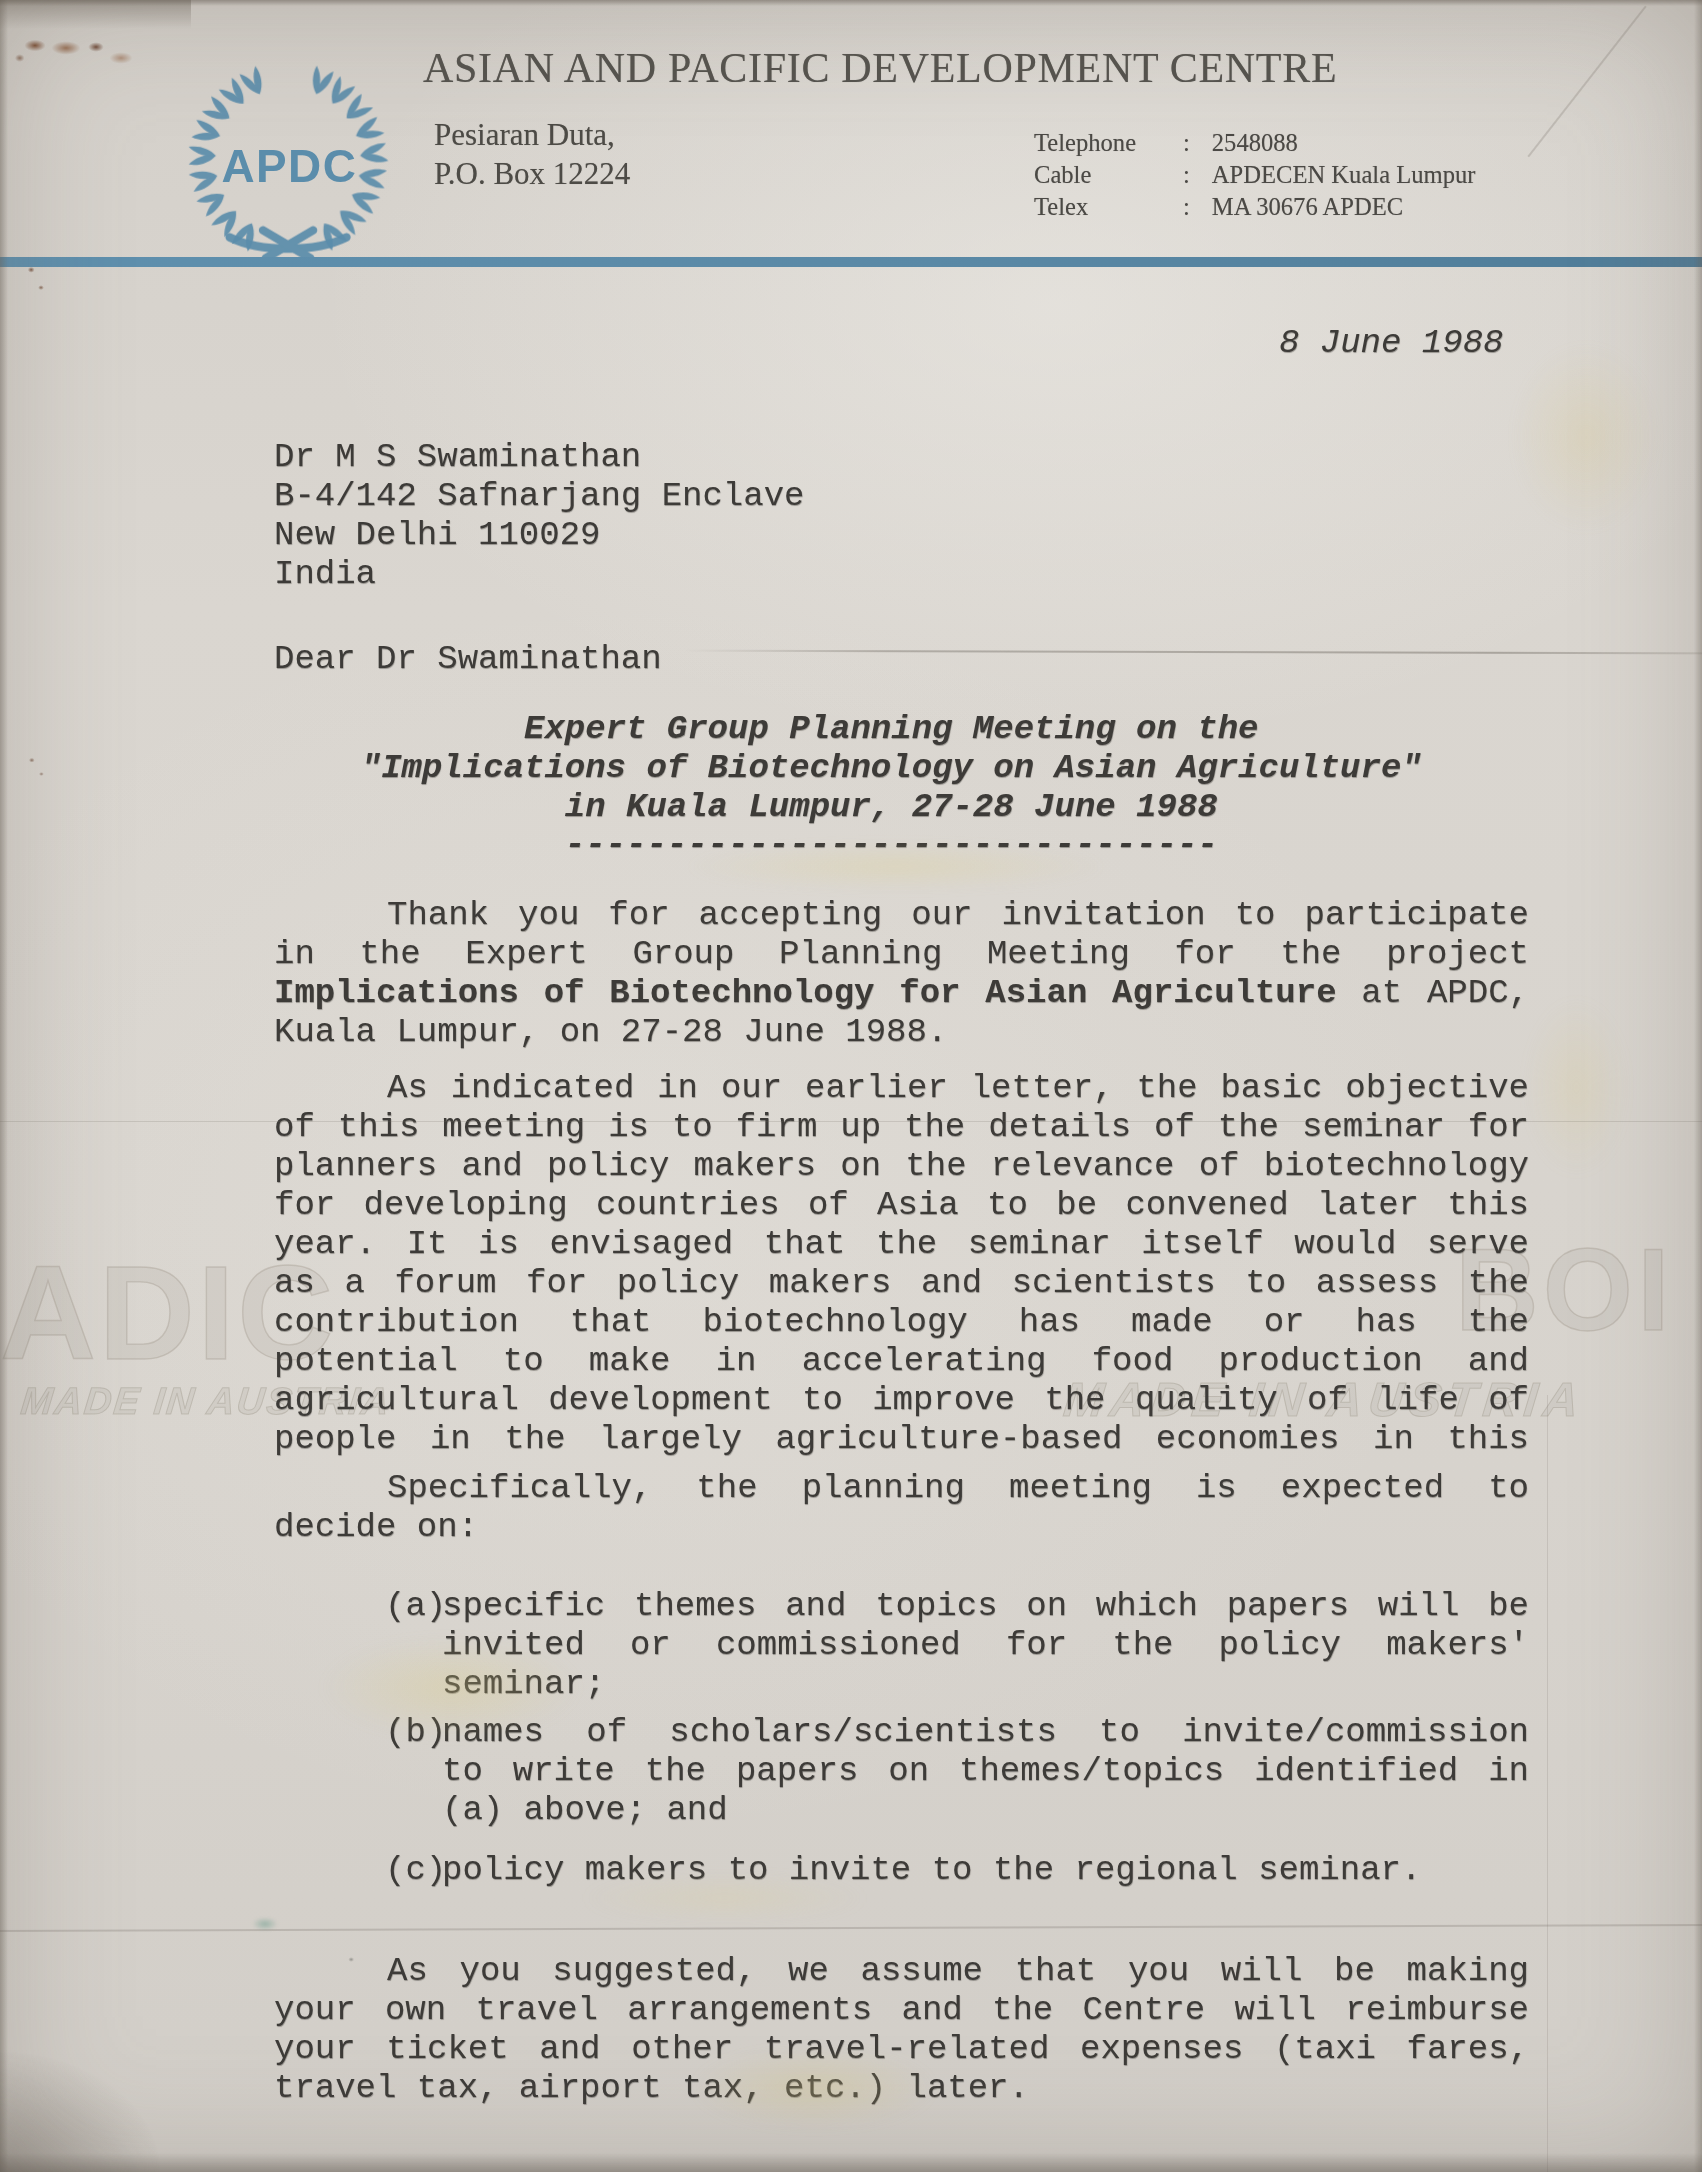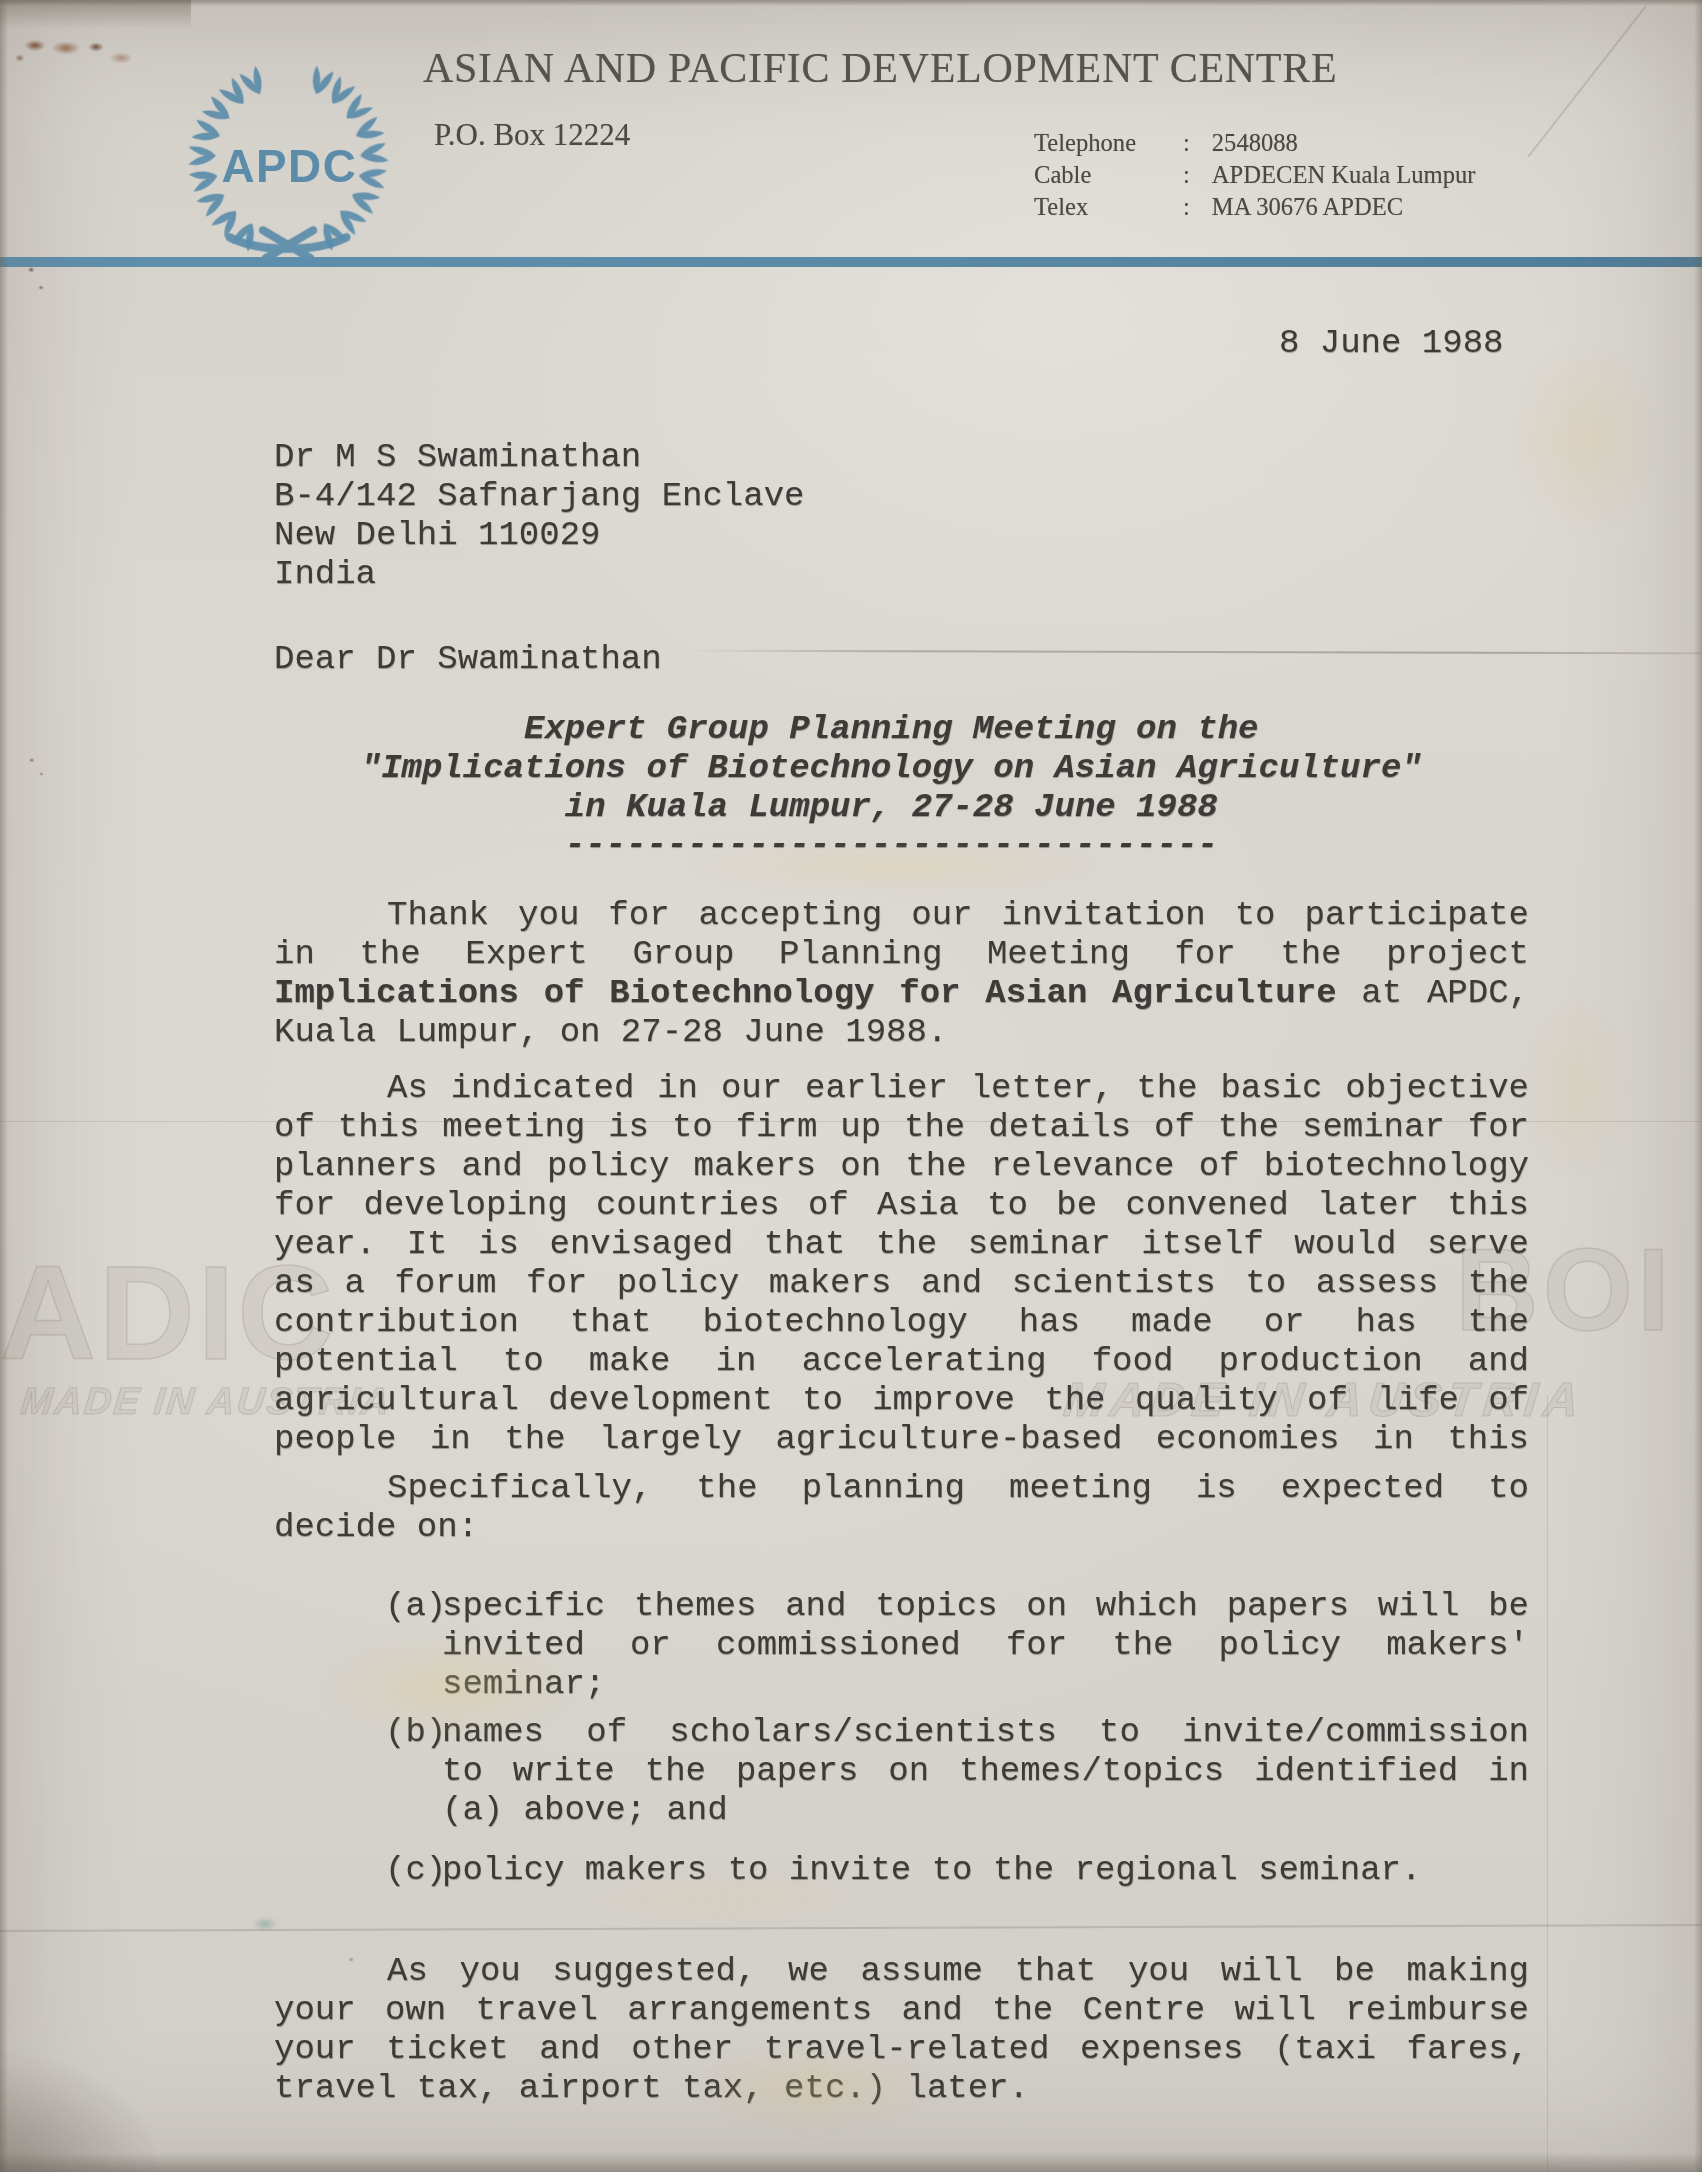--- a/index.html
+++ b/index.html
@@ -71,21 +71,21 @@
     text-shadow:0 0 0.7px rgba(77,75,70,.45);}
   .org-contacts{position:absolute;left:1034px;top:131px;display:grid;grid-template-columns:145px 24.6px auto;
     column-gap:4.1px;row-gap:7.5px;font-family:"Liberation Serif","DejaVu Serif",serif;font-size:24.6px;line-height:24.6px;
     color:#4b4945;text-shadow:0 0 0.7px rgba(75,73,69,.45);}
   .blue-rule{position:absolute;left:0;top:257px;width:1703px;height:10.3px;
     background:linear-gradient(90deg,#5f90ae 0%,#5a89a6 55%,#4f7c98 100%);}
   .logo{position:absolute;left:161px;top:55px;width:254px;height:217px;}
   
   .letter-body{position:absolute;left:274px;top:0;width:1255px;height:100%;color:#3d3b38;
     font-size:34px;line-height:39px;text-shadow:0.4px 0.5px 0.7px rgba(61,59,55,.42);}
-  .date{position:absolute;left:1005px;top:324px;white-space:nowrap;}
+  .date{position:absolute;left:1005px;top:324px;white-space:nowrap;font-style:italic;}
   .recipient{position:absolute;left:0;top:438px;}
   .salutation{position:absolute;left:0;top:640px;}
   .subject{position:absolute;left:0;top:710px;width:100%;text-align:center;font-weight:bold;padding-right:20.5px;box-sizing:border-box;font-style:italic;}
   .subject .dash-row{margin-top:1.4px;line-height:34px;}
   #body-blocks{position:absolute;left:0;top:879px;width:100%;}
   .tl{text-align:justify;text-align-last:justify;}
   .tl.last{text-align-last:left;}
   .tl.ind{text-indent:113px;}
   .b{font-weight:bold;}
   .blk.list{position:relative;}
@@ -140,20 +140,21 @@
       </g>
       <g stroke="#5b8dab" stroke-width="12" stroke-linecap="round" fill="none" opacity="0.92">
         <path d="M 98 262 C 142 284, 222 284, 266 262"></path>
         <path d="M 150 292 L 218 252"></path>
         <path d="M 214 292 L 146 252"></path>
       </g>
       <text x="184" y="182" text-anchor="middle" font-family="Liberation Sans, DejaVu Sans, sans-serif" font-size="66" font-weight="bold" letter-spacing="2" fill="#5b8dab">APDC</text>
     </svg>
     <div class="org-title">ASIAN AND PACIFIC DEVELOPMENT CENTRE</div>
     <div class="org-address">
+      <div>Pesiaran Duta,</div>
       <div>P.O. Box 12224</div>
     </div>
     <div class="org-contacts">
       <span>Telephone</span>
       <span>:</span>
       <span>2548088</span>
       <span>Cable</span>
       <span>:</span>
       <span>APDECEN Kuala Lumpur</span>
       <span>Telex</span>

